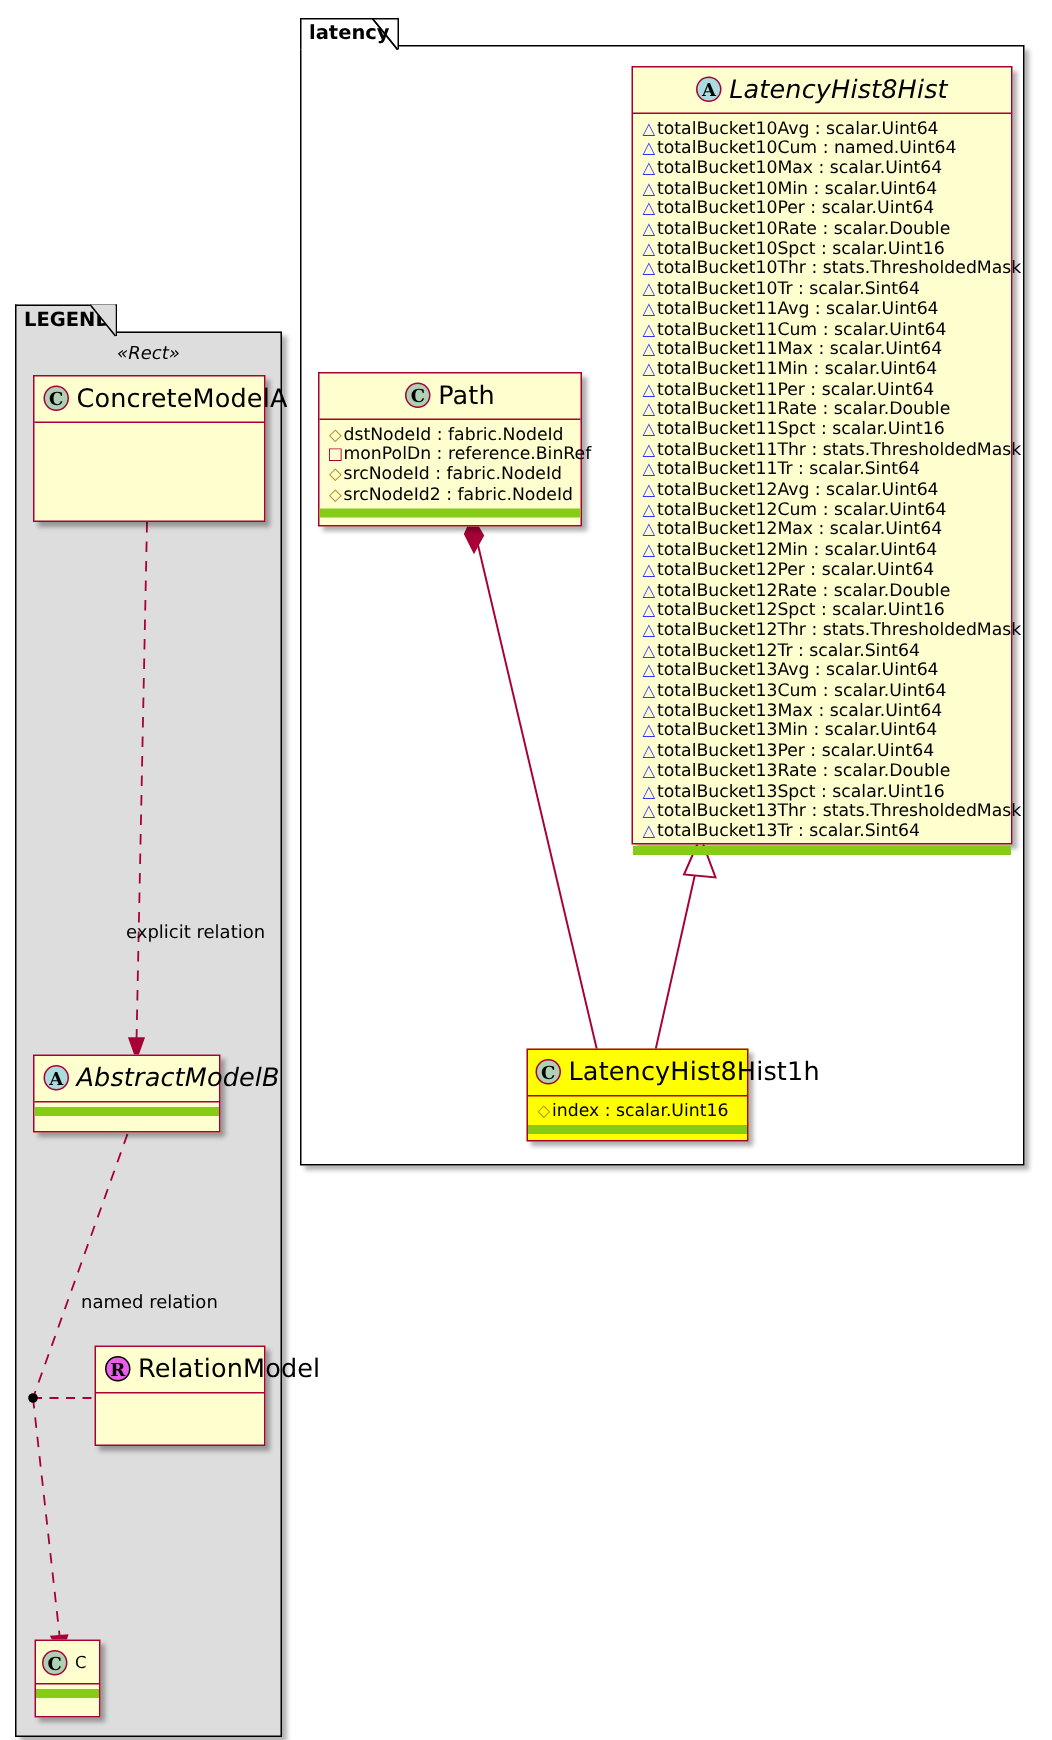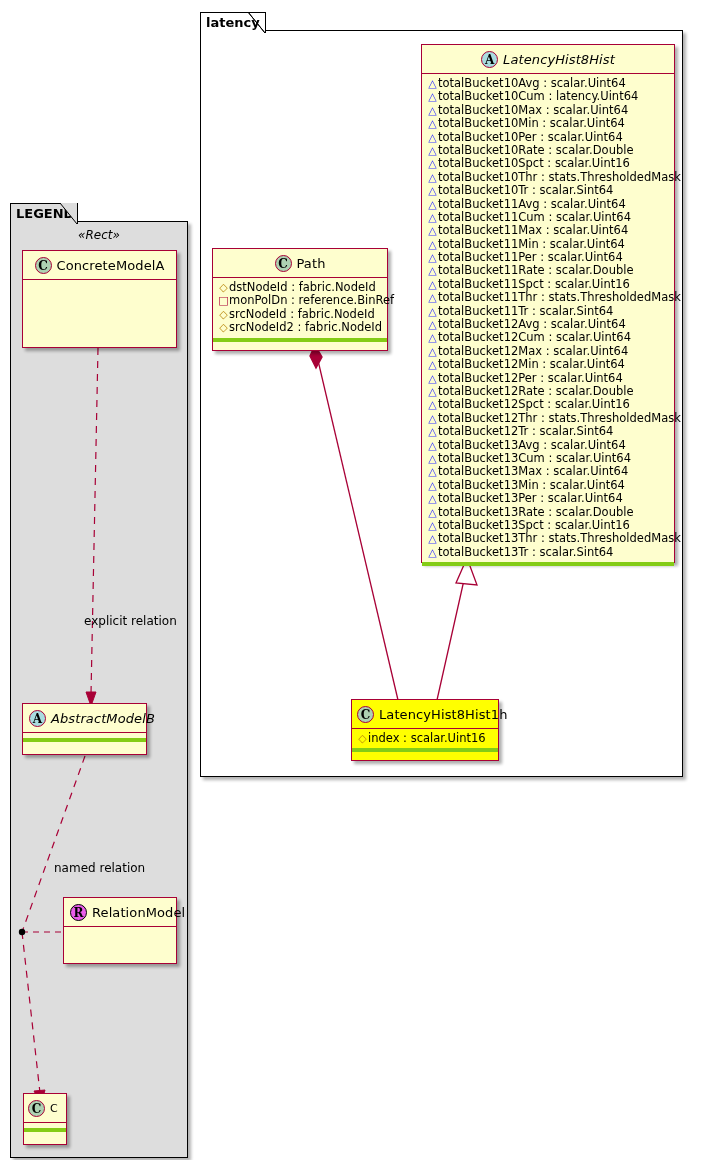--- a/index.html
+++ b/index.html
@@ -47,21 +47,21 @@
     z-index:6;
   }
   .uml-class.highlight{background:#FFFF00;border-color:#A80036;}
   .cls-head{
     box-sizing:border-box;border-bottom:1px solid #A80036;
     text-align:center;white-space:nowrap;
     padding:4px 6px 5px 6px;position:relative;
   }
   .cls-title{
     display:inline-block;vertical-align:middle;
-    font-size:13px;color:#000000;letter-spacing:.1px;
+    font-size:17px;color:#000000;letter-spacing:.1px;
   }
   .cls-title.abstract{font-style:italic;}
   .stereo{
     display:block;text-align:center;font-size:12px;font-style:italic;
     color:#000000;
   }
 
   
   .badge{
     display:inline-block;vertical-align:middle;position:relative;
@@ -73,21 +73,21 @@
     transform:translateY(-50%);
     text-align:center;font-size:12px;font-weight:bold;
     font-family:"DejaVu Serif","Liberation Serif",serif;
     color:#000000;line-height:1;
   }
   .badge-C{background:#ADD1B2;border:1.3px solid #A80036;}
   .badge-A{background:#A9DCDF;border:1.3px solid #A80036;}
   .badge-R{background:#E95DE9;border:1.3px solid #000000;}
 
   .cls-attrs{
-    box-sizing:border-box;border-bottom:4px solid #84cc16;
+    box-sizing:border-box;border-bottom:6px solid #84cc16;
     padding:3px 5px 3px 5px;
   }
   .cls-attrs.empty{padding:0;height:9px;}
   .cls-foot{box-sizing:border-box;height:9px;}
 
   .attr{
     white-space:nowrap;font-size:11.5px;color:#000000;
     line-height:13.4px;height:13.4px;
   }
   .attr .m{
@@ -217,21 +217,21 @@
   </div>
 
   <div class="uml-class" style="left:421px;top:44px;width:254px;height:519px;">
     <div class="cls-head">
       <span class="badge badge-A">
         <span>A</span>
       </span><span class="cls-title abstract">LatencyHist8Hist</span>
     </div>
     <div class="cls-attrs" id="lh-attrs">
         <div class="attr"><span class="m m-oper">△</span><span>totalBucket10Avg : scalar.Uint64</span></div>
-        <div class="attr"><span class="m m-oper">△</span><span>totalBucket10Cum : latency.Uint64</span></div>
+        <div class="attr"><span class="m m-oper">△</span><span>totalBucket10Cum : named.Uint64</span></div>
         <div class="attr"><span class="m m-oper">△</span><span>totalBucket10Max : scalar.Uint64</span></div>
         <div class="attr"><span class="m m-oper">△</span><span>totalBucket10Min : scalar.Uint64</span></div>
         <div class="attr"><span class="m m-oper">△</span><span>totalBucket10Per : scalar.Uint64</span></div>
         <div class="attr"><span class="m m-oper">△</span><span>totalBucket10Rate : scalar.Double</span></div>
         <div class="attr"><span class="m m-oper">△</span><span>totalBucket10Spct : scalar.Uint16</span></div>
         <div class="attr"><span class="m m-oper">△</span><span>totalBucket10Thr : stats.ThresholdedMask</span></div>
         <div class="attr"><span class="m m-oper">△</span><span>totalBucket10Tr : scalar.Sint64</span></div>
         <div class="attr"><span class="m m-oper">△</span><span>totalBucket11Avg : scalar.Uint64</span></div>
         <div class="attr"><span class="m m-oper">△</span><span>totalBucket11Cum : scalar.Uint64</span></div>
         <div class="attr"><span class="m m-oper">△</span><span>totalBucket11Max : scalar.Uint64</span></div>

